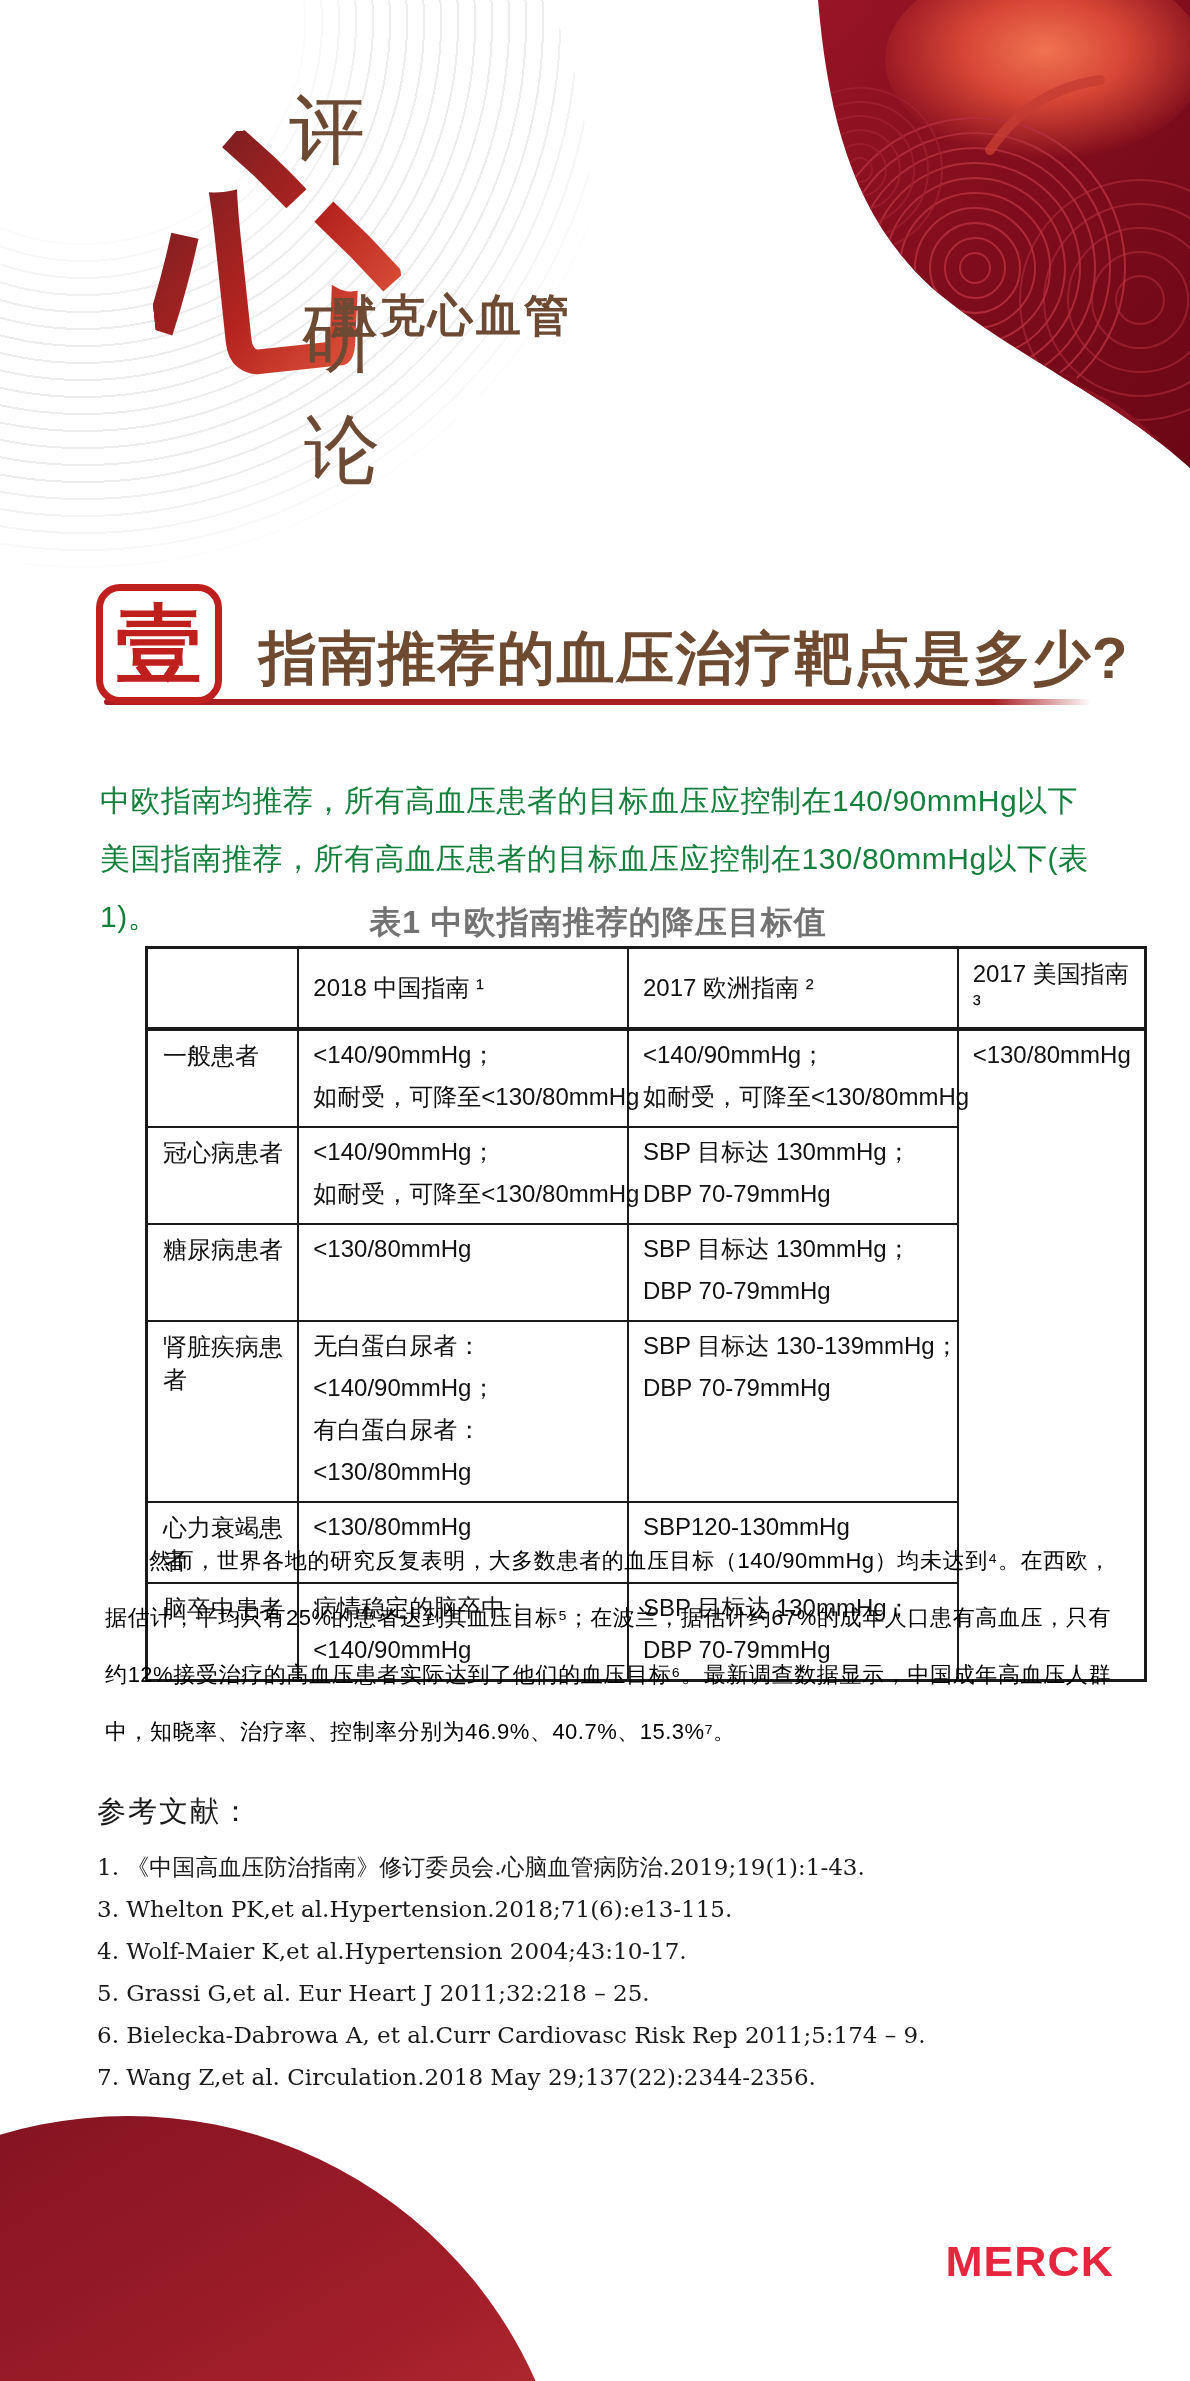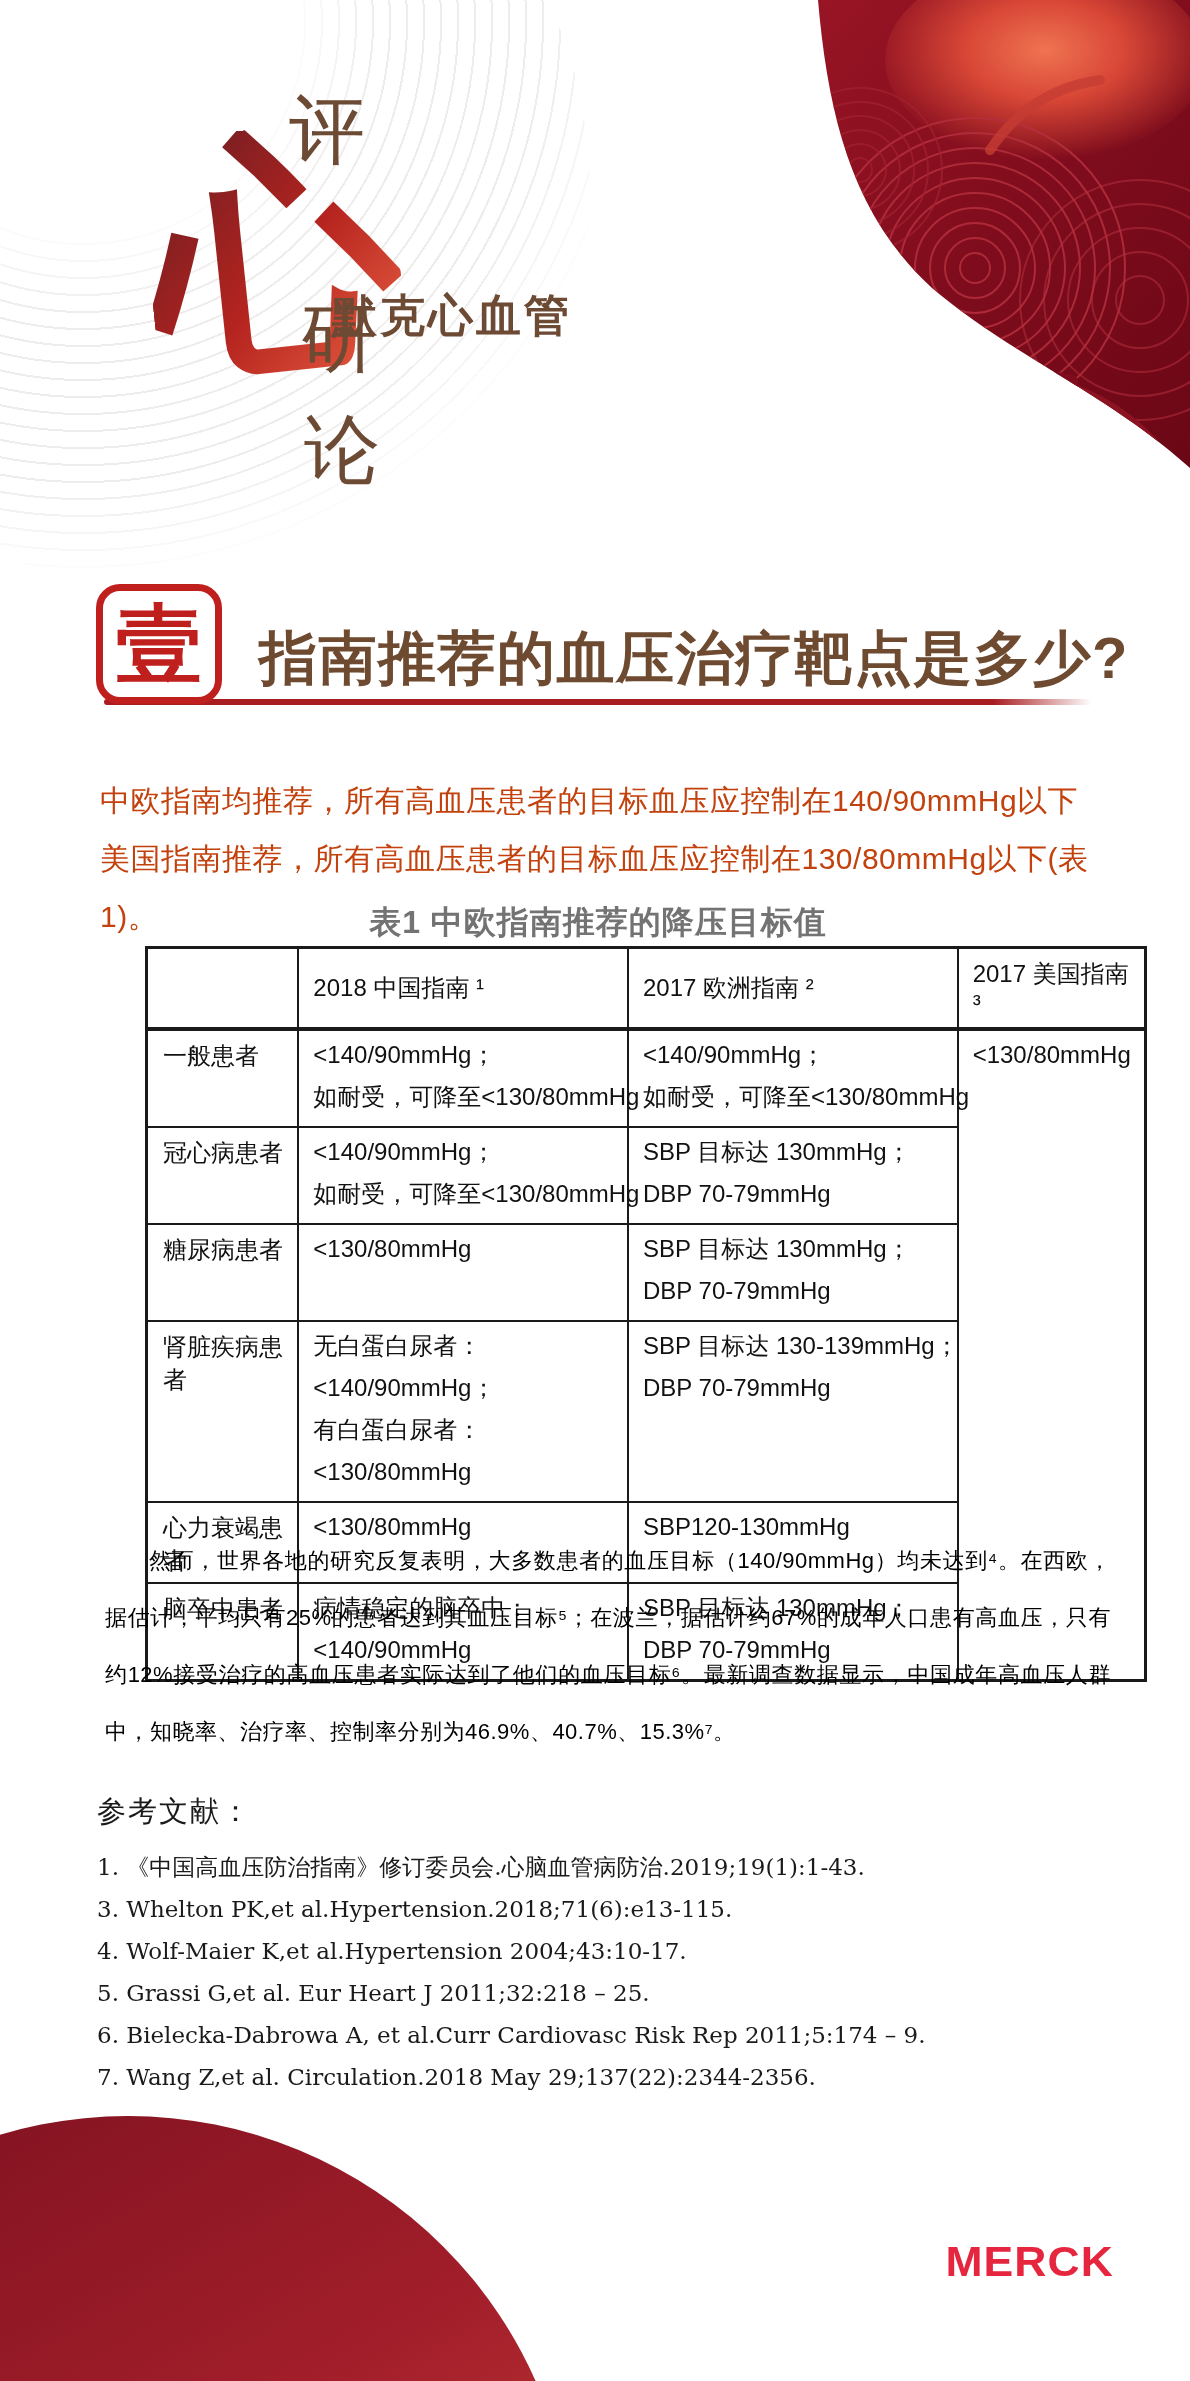--- a/index.html
+++ b/index.html
@@ -35,21 +35,21 @@
   .badge{position:absolute;left:96px;top:584px;width:112px;height:106px;border:7px solid #c0201d;
          border-radius:24px;background:#fff;display:flex;align-items:center;justify-content:center;z-index:2;}
   .badge span{font-size:86px;font-weight:700;color:#c0201d;line-height:1;}
   .title{position:absolute;left:243px;top:604px;margin:16px;font-size:58px;font-weight:800;
          color:#6d4a30;letter-spacing:1.5px;white-space:nowrap;}
   .rule{position:absolute;left:104px;top:699px;width:988px;height:6px;border-radius:3px;
         background:linear-gradient(90deg,#a81d20 0%,#a81d20 90%,rgba(168,29,32,0) 100%);z-index:1;}
 
   
   .intro{position:absolute;left:100px;top:772px;width:1015px;font-size:30px;line-height:58px;
-         color:#c2410c;letter-spacing:0.5px;}
+         color:#15803d;letter-spacing:0.5px;}
 
   
   .caption{position:absolute;left:97px;top:901px;width:1002px;text-align:center;font-size:32px;
            font-weight:800;color:#737373;letter-spacing:1px;}
   .tbl-wrap{position:absolute;left:97px;top:946px;width:1002px;padding-left:48px;}
   table.gtbl{width:100%;border-collapse:collapse;border:3px solid #1a1a1a;table-layout:fixed;
              font-size:24px;color:#111;}
   table.gtbl th{border:2px solid #1a1a1a;border-bottom:4px solid #1a1a1a;text-align:left;
              font-weight:400;padding:9px 10px 9px 14px;font-size:24px;}
   table.gtbl td{border:2px solid #1a1a1a;vertical-align:top;padding:7px 8px 4px 14px;}

